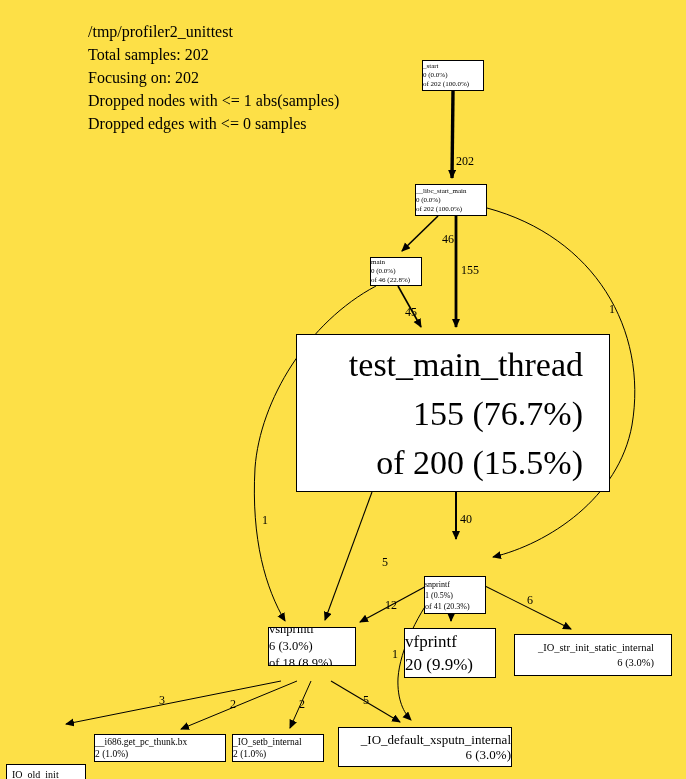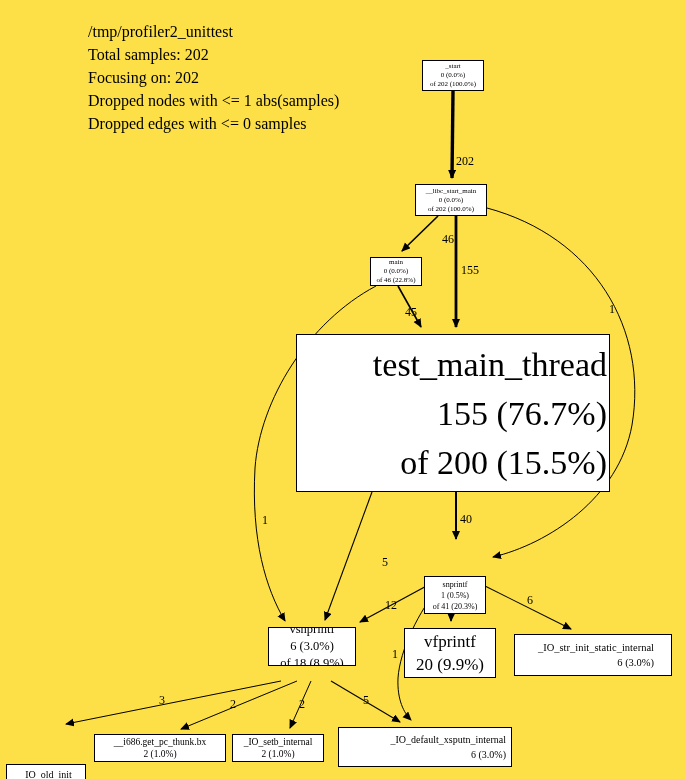--- a/index.html
+++ b/index.html
@@ -8,21 +8,21 @@
 
   .header { position:absolute; left:88px; top:20px; font-size:16px; line-height:23px; white-space:nowrap; }
 
   svg.edges { position:absolute; left:0; top:0; }
   .edge { fill:none; stroke:#000; }
   svg text { font-family:"Liberation Serif", serif; font-size:12px; fill:#000; }
 
   .node {
     position:absolute; border:1px solid #000; background:#fff; box-sizing:border-box;
     display:flex; flex-direction:column; justify-content:center;
-    text-align:center; white-space:nowrap; overflow:hidden;
+    text-align:left; white-space:nowrap; overflow:hidden;
   }
   .alignr { text-align:right; }
 </style>
 </head>
 <body>
 
 <div class="canvas">
 
   <div class="header">
     <div>/tmp/profiler2_unittest</div>
@@ -85,21 +85,21 @@
     <div>0 (0.0%)</div>
     <div>of 202 (100.0%)</div>
   </div>
 
   <div class="node" style="left:370px;top:257px;width:52px;height:29px;font-size:7px;line-height:9px">
     <div>main</div>
     <div>0 (0.0%)</div>
     <div>of 46 (22.8%)</div>
   </div>
 
-  <div class="node alignr" style="left:296px;top:334px;width:314px;height:158px;font-size:34px;line-height:49px;padding-right:2px">
+  <div class="node alignr" style="left:296px;top:334px;width:314px;height:158px;font-size:34px;line-height:49px;padding-right:26px">
     <div>test_main_thread</div>
     <div>155 (76.7%)</div>
     <div>of 200 (15.5%)</div>
   </div>
 
   <div class="node" style="left:424px;top:576px;width:62px;height:38px;font-size:8px;line-height:11px">
     <div>snprintf</div>
     <div>1 (0.5%)</div>
     <div>of 41 (20.3%)</div>
   </div>
@@ -128,18 +128,18 @@
   <div class="node" style="left:94px;top:734px;width:132px;height:28px;font-size:9.5px;line-height:12.5px">
     <div>__i686.get_pc_thunk.bx</div>
     <div>2 (1.0%)</div>
   </div>
 
   <div class="node" style="left:232px;top:734px;width:92px;height:28px;font-size:9.5px;line-height:12.5px">
     <div>_IO_setb_internal</div>
     <div>2 (1.0%)</div>
   </div>
 
-  <div class="node alignr" style="left:338px;top:727px;width:174px;height:40px;font-size:10px;line-height:15.5px;padding-right:5px">
+  <div class="node alignr" style="left:338px;top:727px;width:174px;height:40px;font-size:13px;line-height:15.5px;">
     <div>_IO_default_xsputn_internal</div>
     <div>6 (3.0%)</div>
   </div>
 
 </div>
 
 </body></html>

